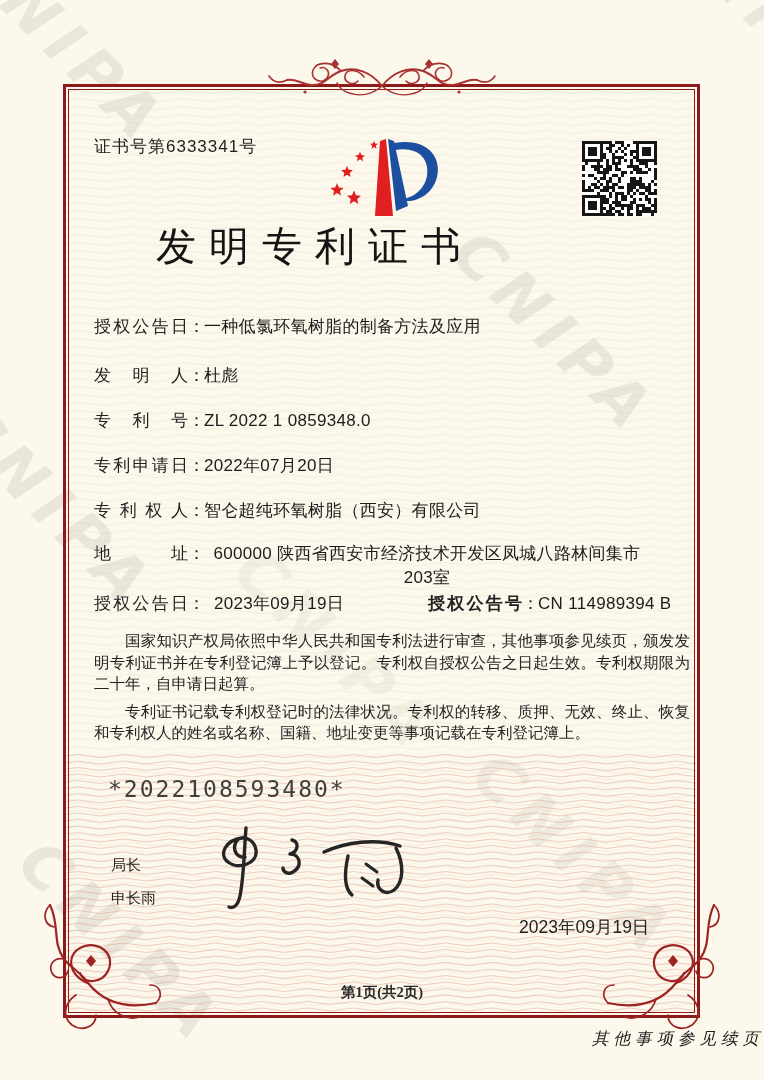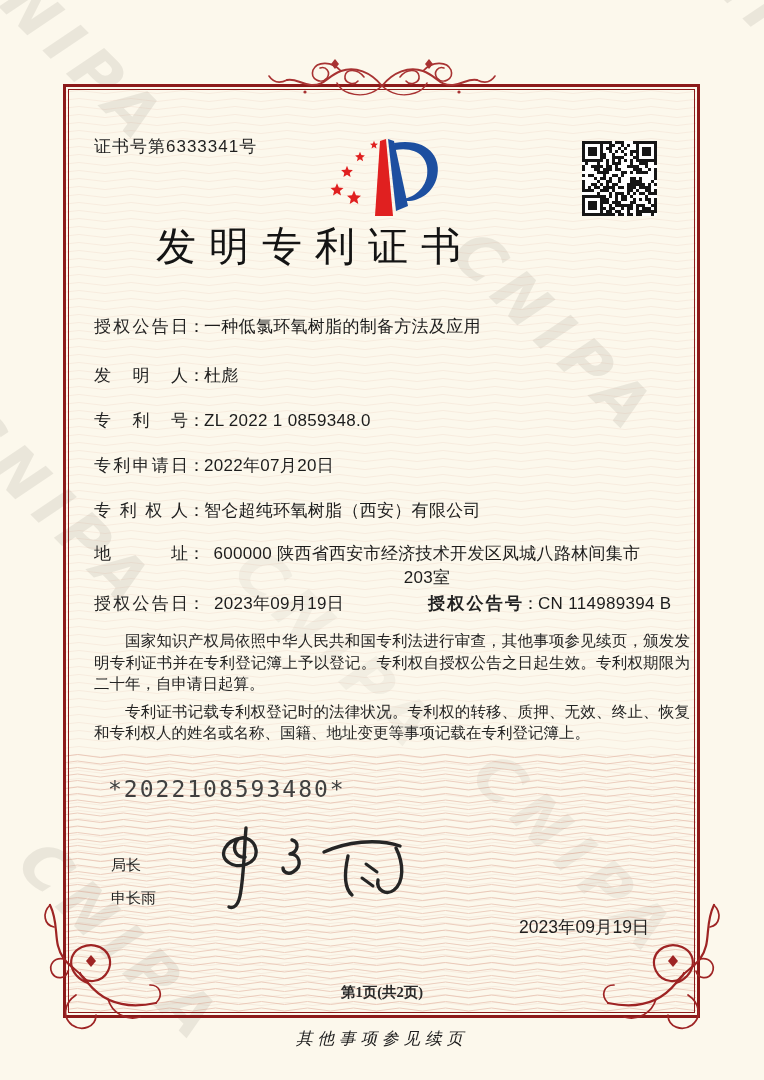--- a/index.html
+++ b/index.html
@@ -32,21 +32,21 @@
   .grant2{margin-left:74px;font-weight:bold;}
   .paras{position:absolute;left:94px;top:630px;width:596px;z-index:5;}
   .paras p{margin:0 0 6px 0;font-size:15.5px;line-height:21.5px;text-indent:2em;
            text-align:justify;color:#242424;}
   .barcode{left:108px;top:776px;font-family:"DejaVu Sans Mono",monospace;
            font-size:23px;letter-spacing:2px;color:#404040;}
   .signer{left:111px;top:849px;font-size:15px;line-height:33px;}
   .sig{position:absolute;left:206px;top:822px;z-index:5;}
   .issuedate{left:519px;top:915px;font-size:17.5px;font-family:"Liberation Sans",sans-serif;}
   .pageinfo{left:0;top:983px;width:764px;text-align:center;font-size:14.5px;color:#2a2a2a;font-weight:bold;}
-  .note{left:0;top:1028px;width:764px;text-align:center;font-size:16.5px;font-style:italic;
+  .note{left:0;top:1028px;width:764px;text-align:right;font-size:16.5px;font-style:italic;
         letter-spacing:5px;color:#202020;}
 </style>
 </head>
 <body>
 
 <div class="page">
 
   <span class="wm" style="left:-64px;top:6px">CNIPA</span>
   <span class="wm" style="left:636px;top:-26px">CNIPA</span>
   <span class="wm" style="left:426px;top:296px">CNIPA</span>

